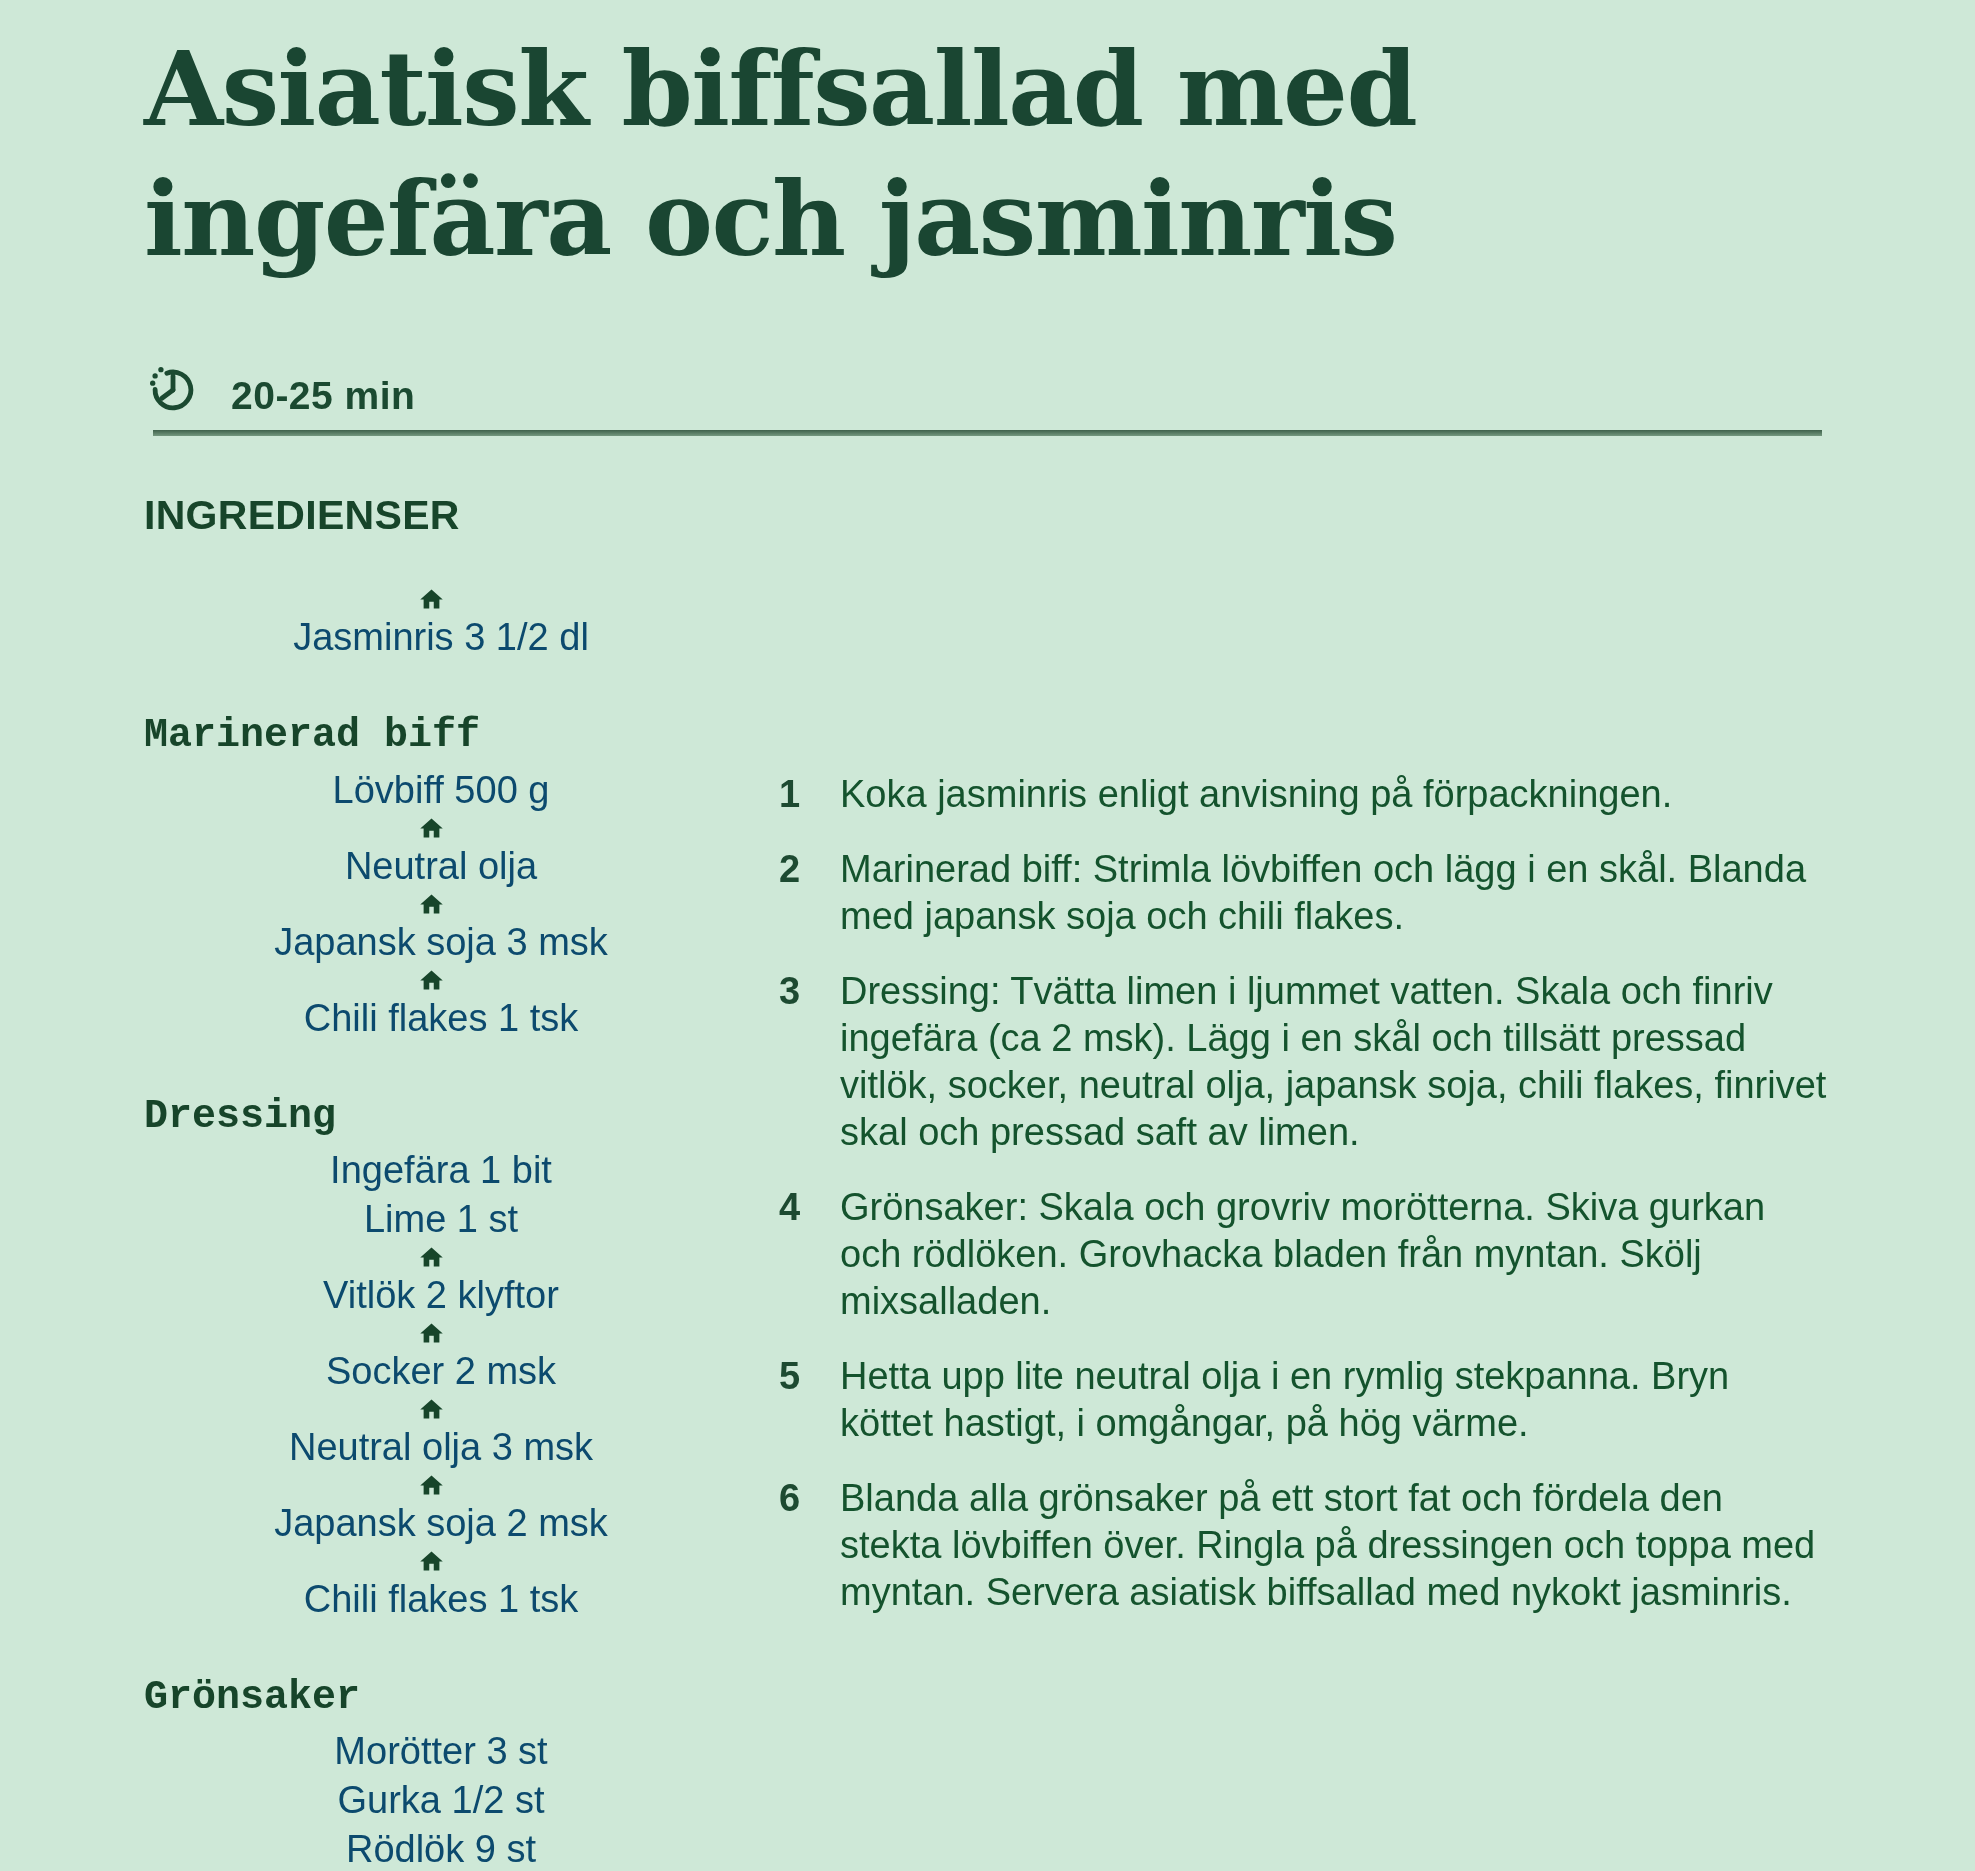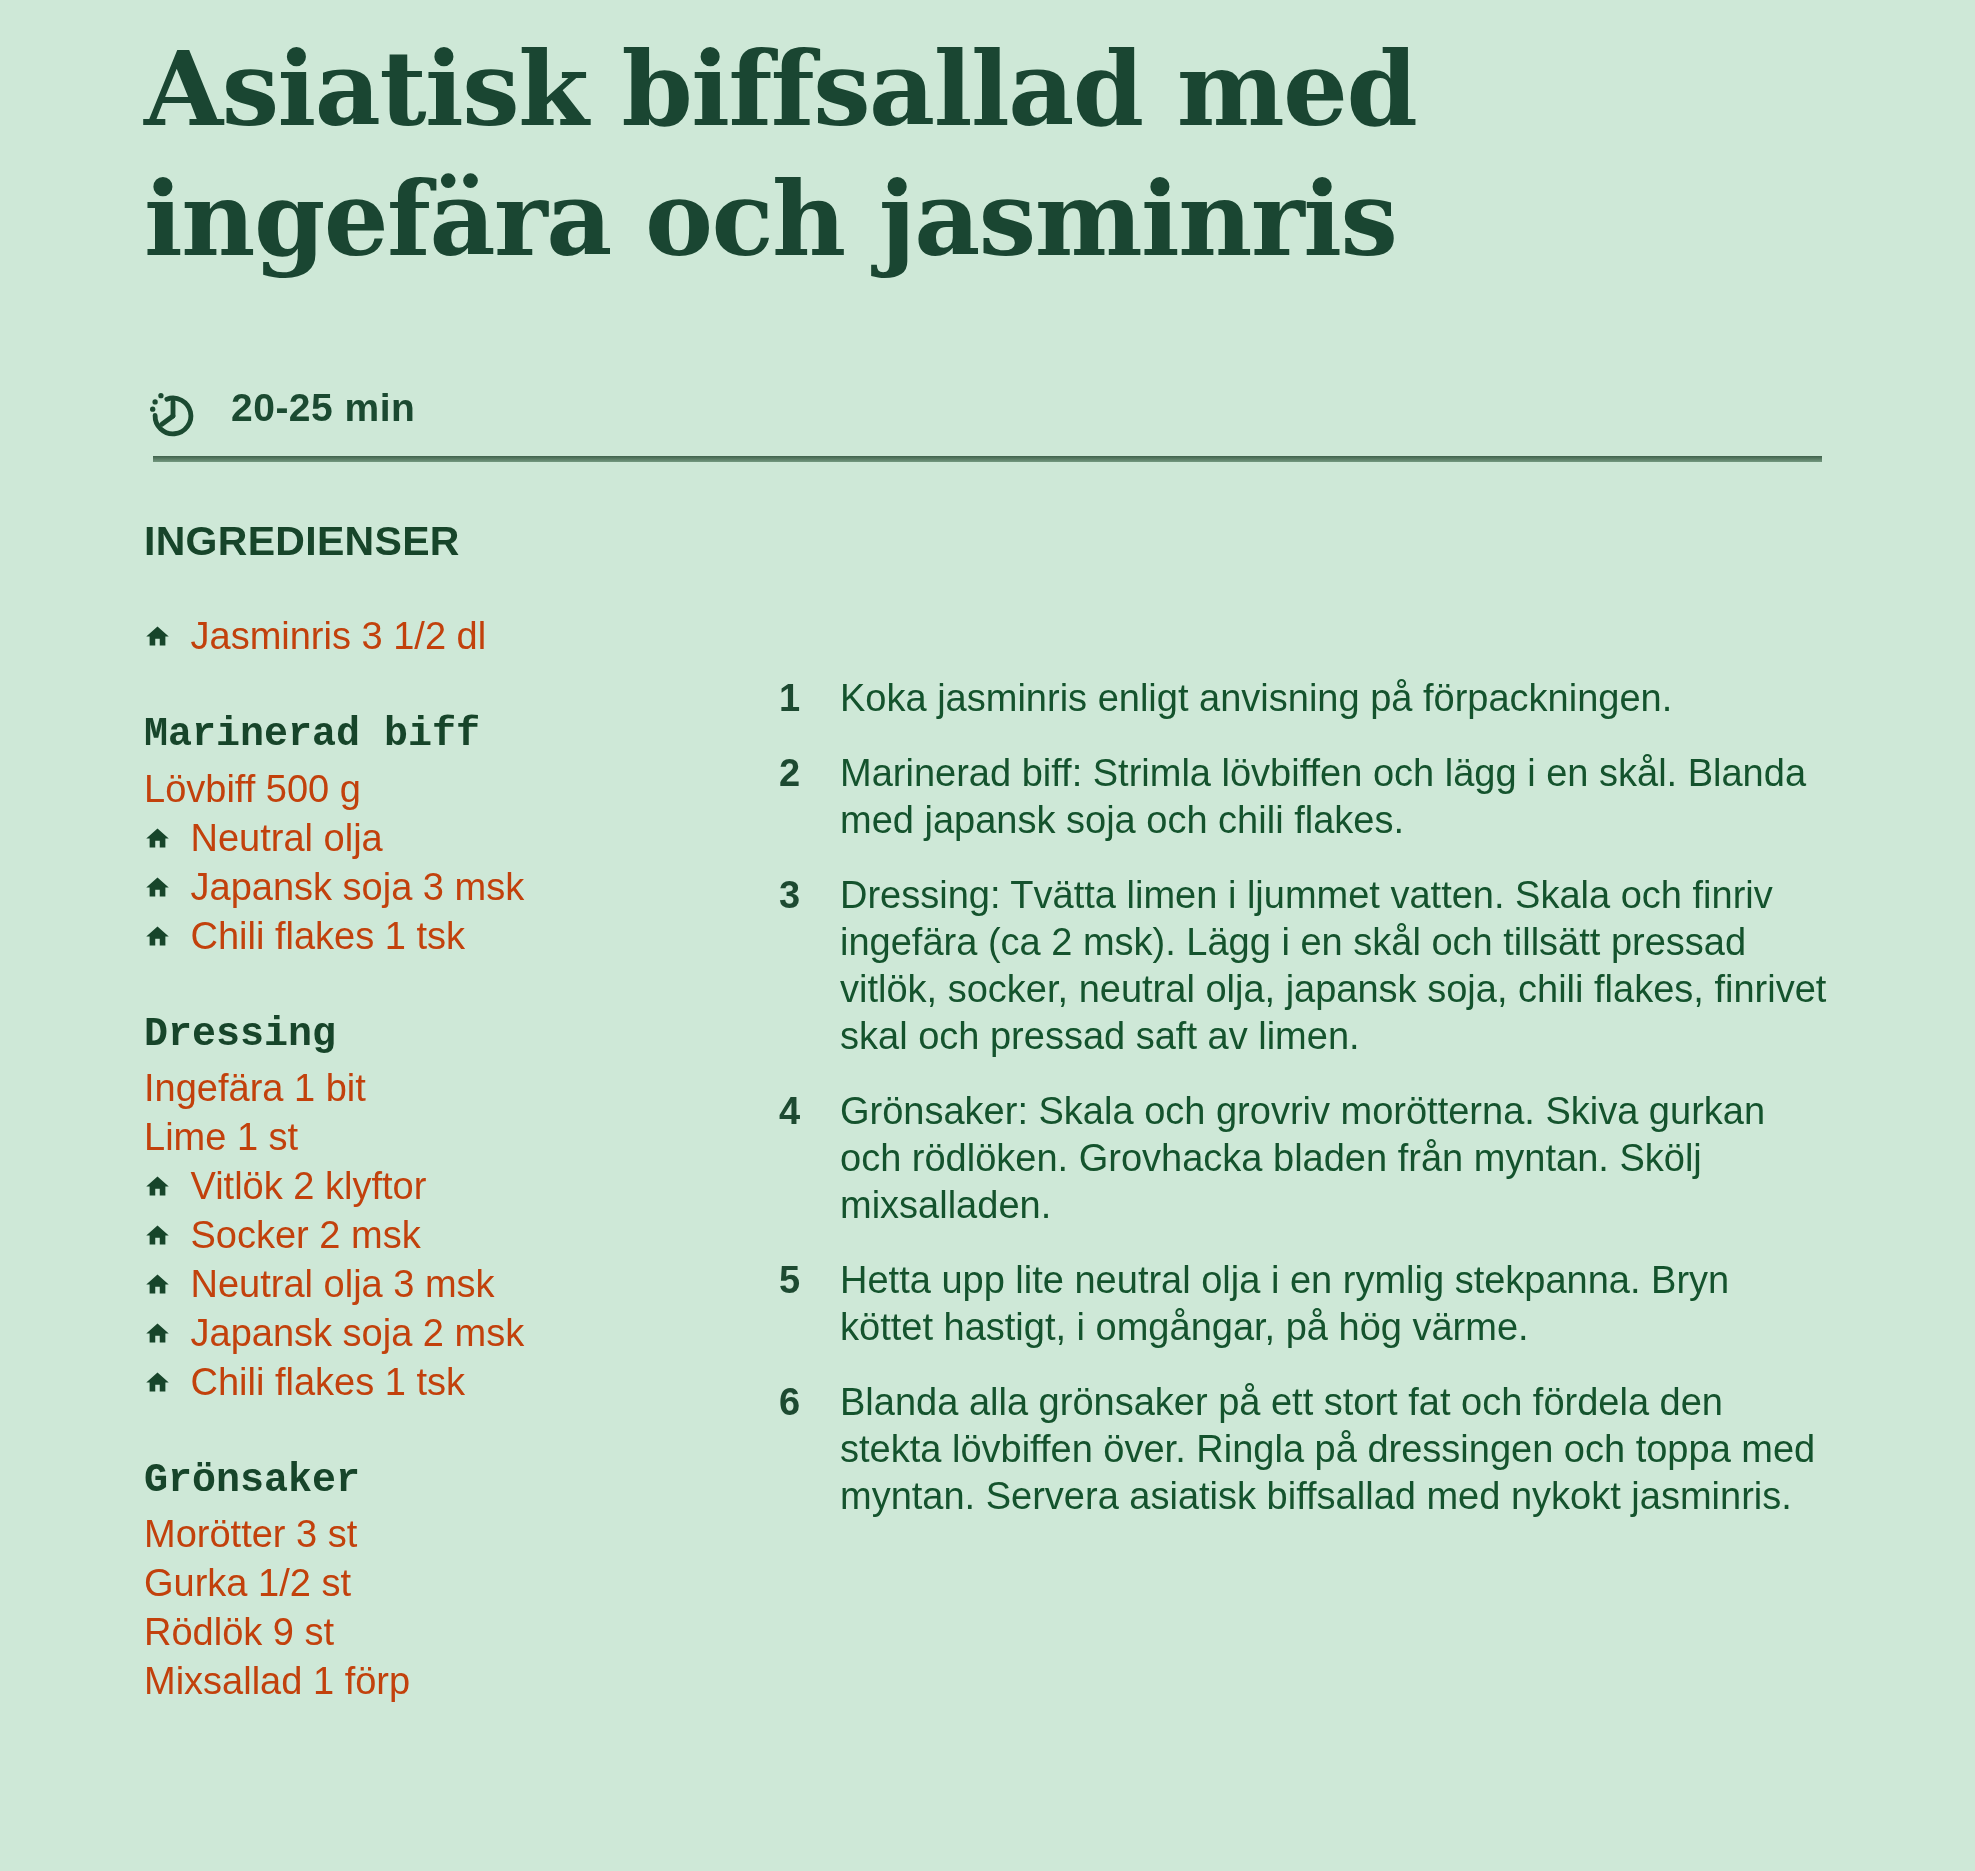--- a/index.html
+++ b/index.html
@@ -26,23 +26,23 @@
     font-weight: 700;
     font-size: 102px;
     line-height: 130px;
     letter-spacing: -1.5px;
     color: #1a4632;
   }
   .title span { display: block; }
 
   
   .time-row {
-    margin-top: 102px;
-    display: flex;
-    align-items: flex-start;
+    margin-top: 76px;
+    display: flex;
+    align-items: flex-end;
     color: #1b4a31;
   }
   .time-icon {
     width: 58px;
     height: 58px;
     flex: none;
     margin-right: 29px;
     color: #1b4a31;
   }
   .time-icon svg { width: 58px; height: 58px; display: block; }
@@ -93,22 +93,23 @@
     font-weight: 700;
     color: #17452a;
     font-family: Liberation Mono, monospace;
   }
   .ing-item {
     display: flex;
     align-items: center;
     min-height: 49px;
     font-size: 38px;
     line-height: 49px;
-    color: #c2410c;
+    color: #0c4a6e;
     white-space: nowrap;
+    flex-direction: column;
   }
   .house {
     width: 27px;
     height: 27px;
     flex: none;
     margin-right: 19.5px;
     color: #17452a;
   }
   .house svg { width: 27px; height: 27px; display: block; }
 

